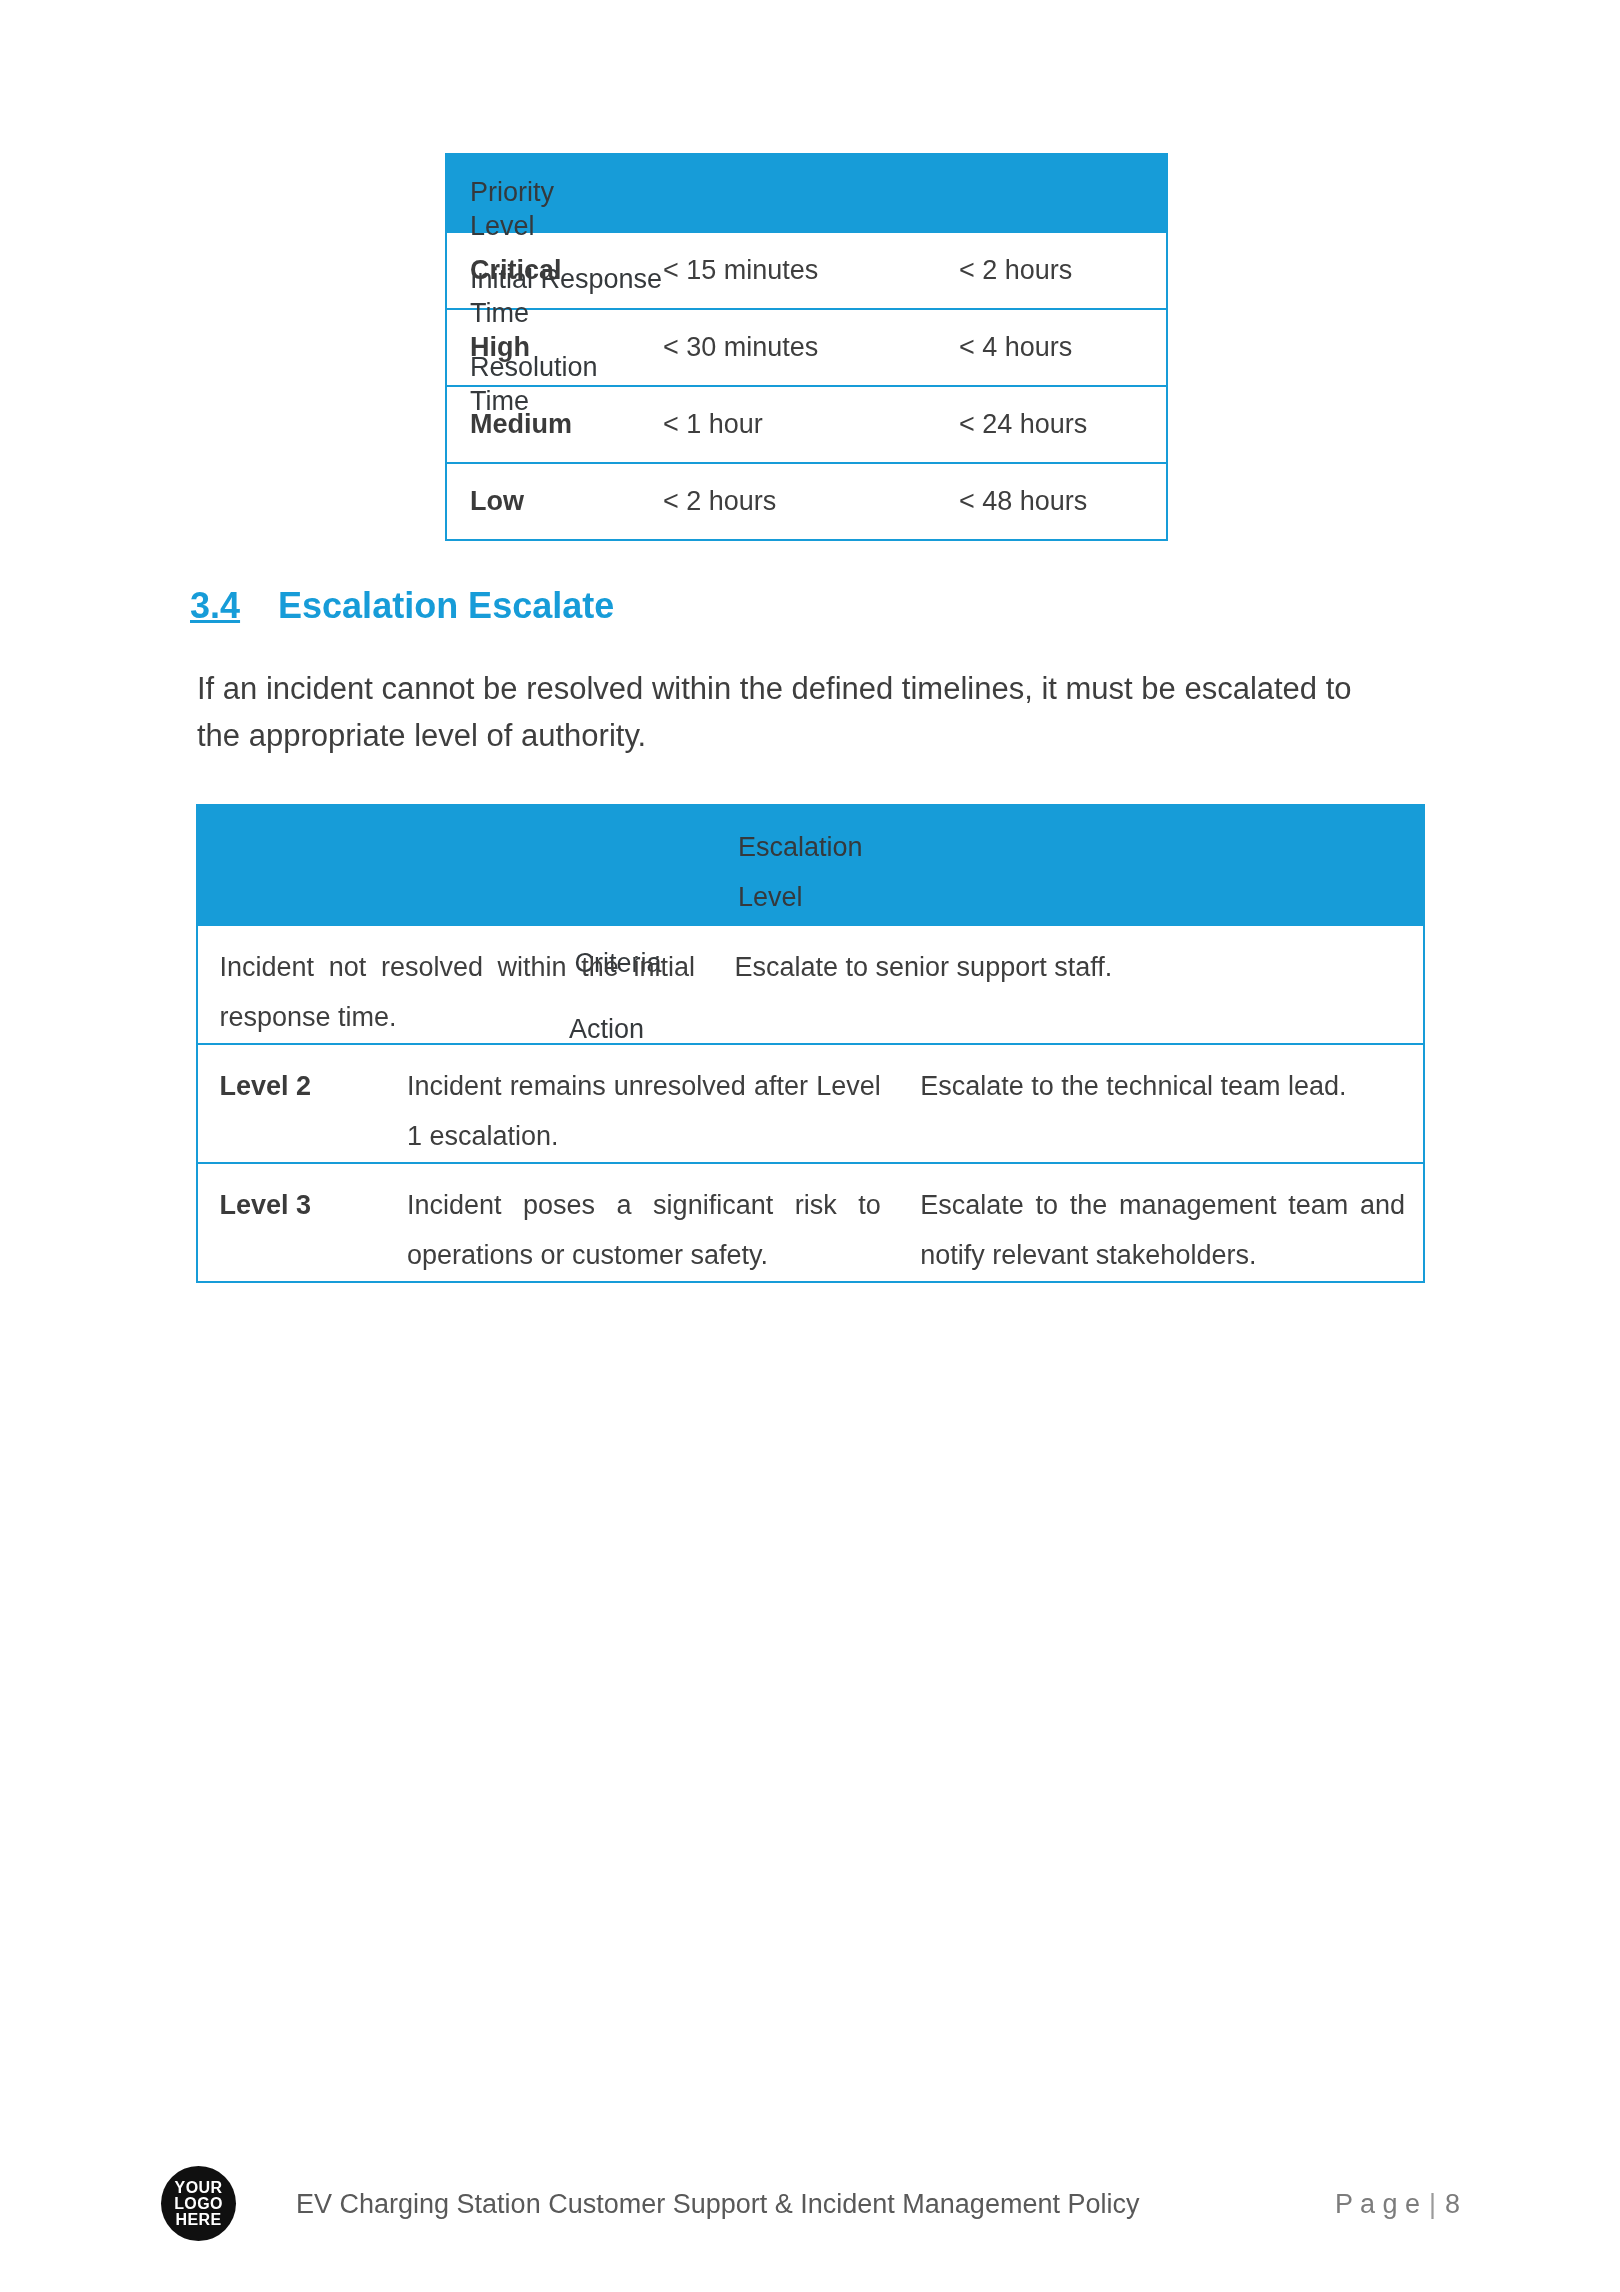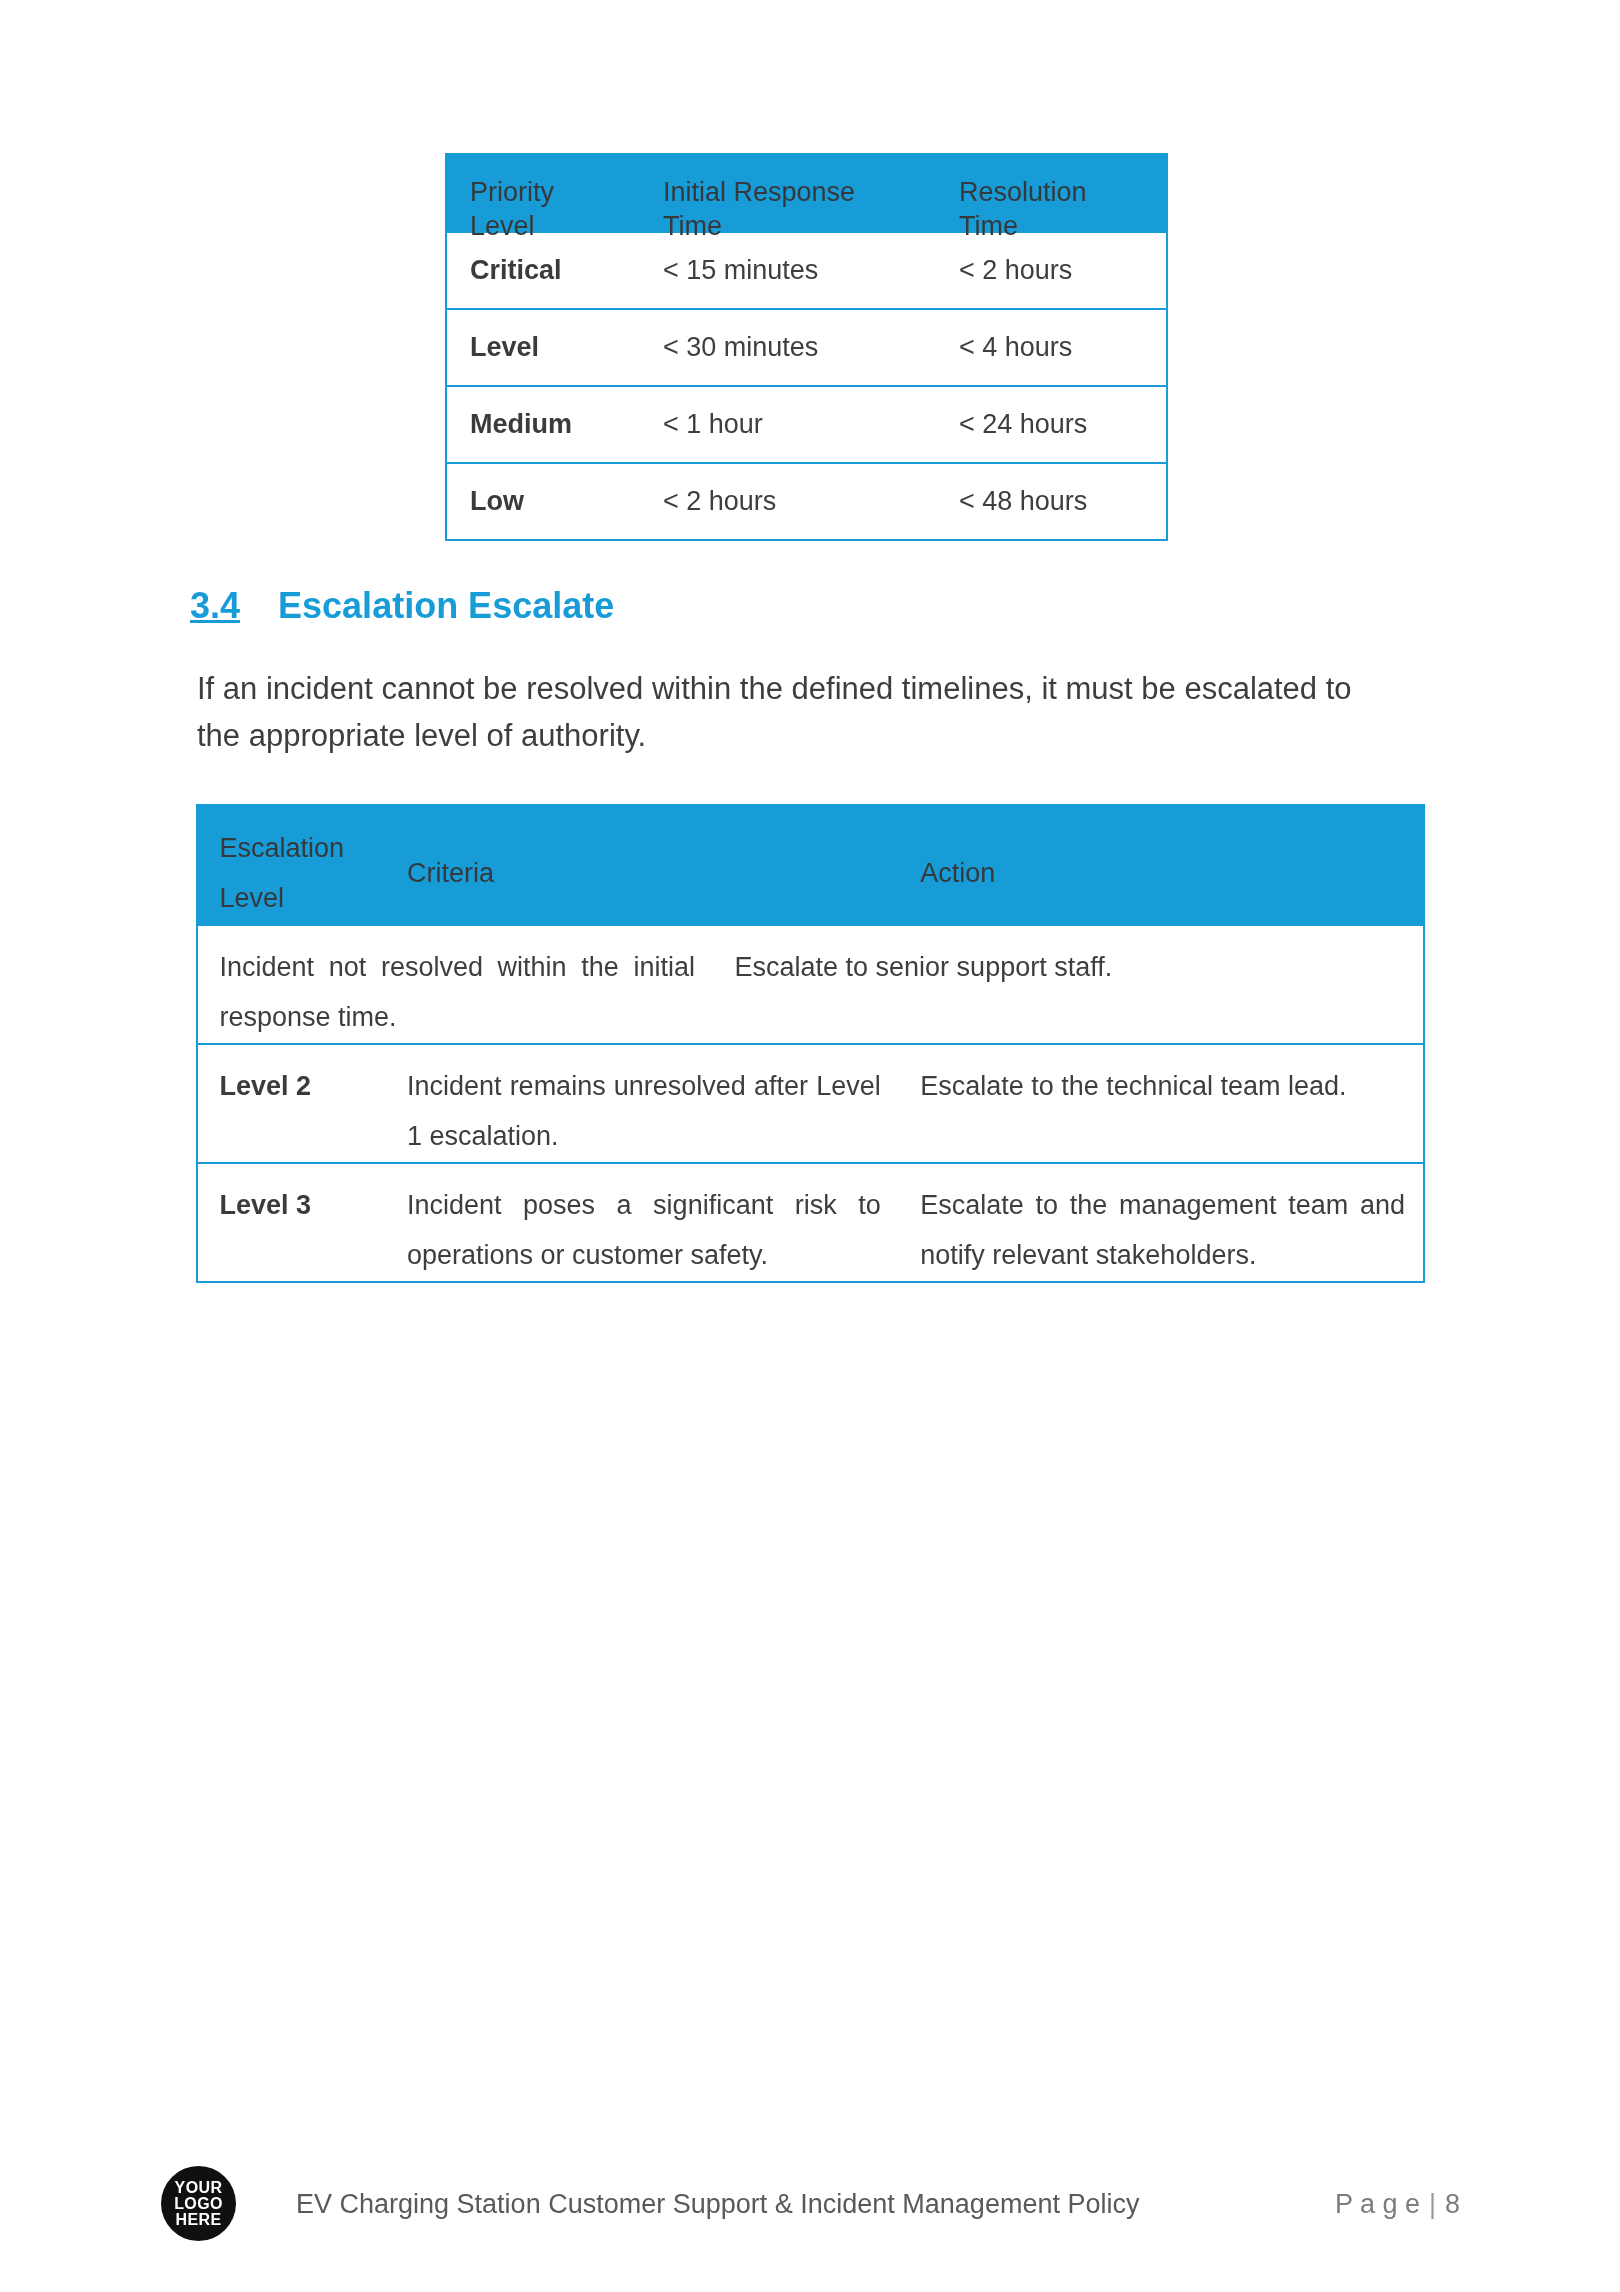--- a/index.html
+++ b/index.html
@@ -4,21 +4,21 @@
 <style>
   html,body{margin:0;padding:0;background:#ffffff;}
   .page{position:relative;width:1620px;height:2293px;background:#ffffff;overflow:hidden;
         font-family:"Liberation Sans",sans-serif;color:#3e3e3e;}
   *{box-sizing:border-box;}
 
   
   .tbl{position:absolute;border:2.7px solid #179cd8;background:#ffffff;}
   .tr{display:flex;width:100%;}
   .tr + .tr{border-top:2.7px solid #179cd8;}
-  .thead{background:#179cd8;}
+  .thead{background:#179cd8;flex-direction:column;}
   .td{font-size:27px;line-height:34px;padding-top:19.7px;padding-left:23px;padding-right:16px;}
   .thead .td{color:#35393c;}
   .lvl{font-weight:bold;color:#3b3b3b;}
 
   
   .tbl-priority{left:445px;top:153px;width:723px;}
   .tbl-priority .thead{height:76px;}
   .tbl-priority .tr{height:77px;}
   .tbl-priority .tr.thead{height:76px;}
   .tbl-priority .c1{width:193px;}
@@ -61,21 +61,21 @@
       <div class="td c1">Priority Level</div>
       <div class="td c2">Initial Response Time</div>
       <div class="td c3">Resolution Time</div>
     </div>
     <div class="tr">
       <div class="td c1 lvl">Critical</div>
       <div class="td c2">&lt; 15 minutes</div>
       <div class="td c3">&lt; 2 hours</div>
     </div>
     <div class="tr">
-      <div class="td c1 lvl">Level</div>
+      <div class="td c1 lvl">High</div>
       <div class="td c2">&lt; 30 minutes</div>
       <div class="td c3">&lt; 4 hours</div>
     </div>
     <div class="tr">
       <div class="td c1 lvl">Medium</div>
       <div class="td c2">&lt; 1 hour</div>
       <div class="td c3">&lt; 24 hours</div>
     </div>
     <div class="tr">
       <div class="td c1 lvl">Low</div>

